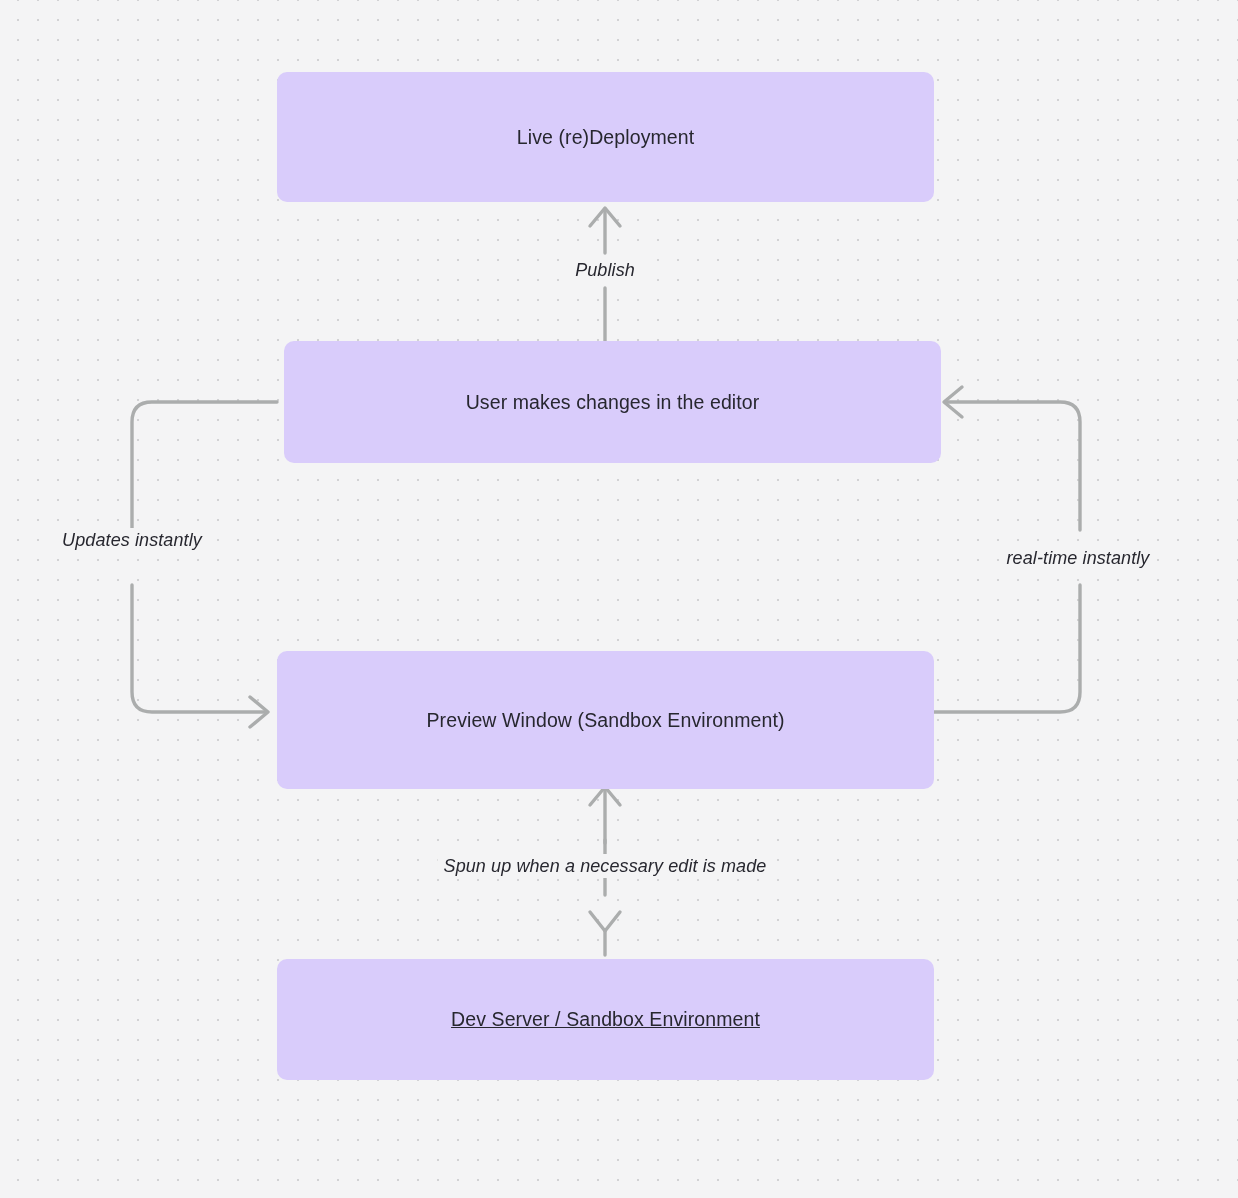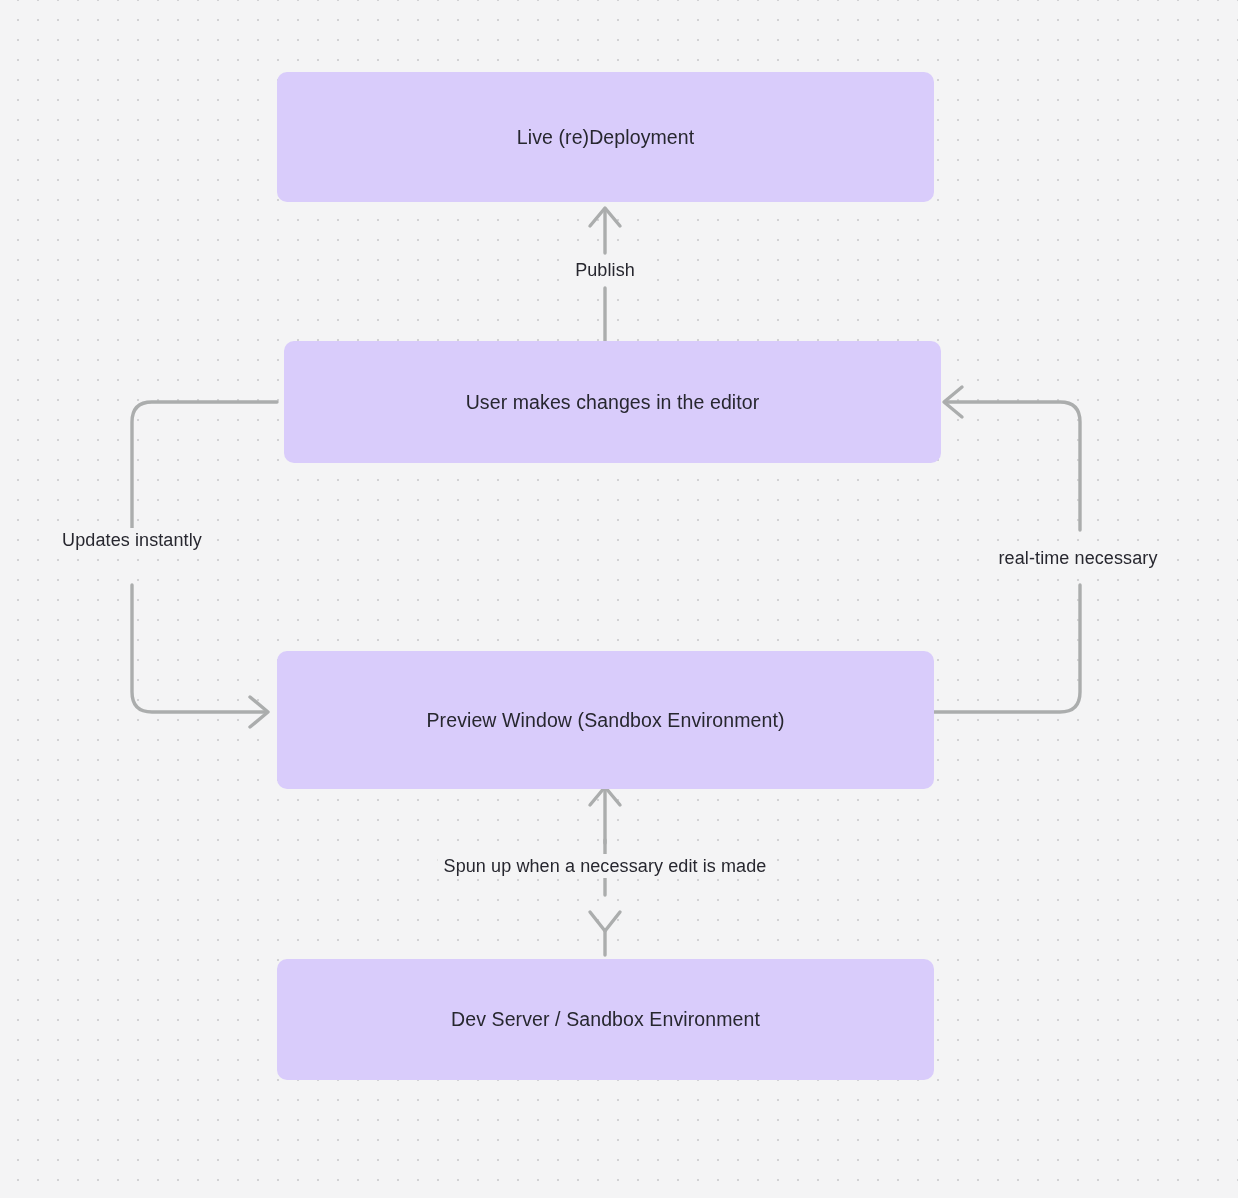--- a/index.html
+++ b/index.html
@@ -46,20 +46,21 @@
   .edge-label {
     position: absolute;
     color: #27272f;
     font-size: 18px;
     line-height: 1;
     white-space: nowrap;
     letter-spacing: 0.1px;
     background: #f4f4f5;
     padding: 3px 6px;
     transform: translate(-50%, -50%);
+    font-style: italic;
   }
 </style>
 </head>
 <body>
 
 <div id="canvas">
 
   <svg id="edges" viewBox="0 0 1238 1198" width="1238" height="1198">
     <g fill="none" stroke="#abadad" stroke-width="3.4" stroke-linecap="round" stroke-linejoin="round">
 
@@ -97,25 +98,25 @@
   </div>
 
   <div class="node" style="left:284px; top:341px; width:657px; height:122px;">
     <span>User makes changes in the editor</span>
   </div>
 
   <div class="node" style="left:277px; top:651px; width:657px; height:138px;">
     <span>Preview Window (Sandbox Environment)</span>
   </div>
 
-  <div class="node" style="left:277px; top:959px; width:657px; height:121px;">
+  <div class="node" style="left:277px; top:959px; width:657px; height:121px;text-decoration:underline;">
     <span>Dev Server / Sandbox Environment</span>
   </div>
 
   <div class="edge-label" style="left:605px; top:270px;">Publish</div>
 
   <div class="edge-label" style="left:132px; top:540px;">Updates instantly</div>
 
-  <div class="edge-label" style="left:1078px; top:558px;">real-time necessary</div>
+  <div class="edge-label" style="left:1078px; top:558px;">real-time instantly</div>
 
   <div class="edge-label" style="left:605px; top:866px;">Spun up when a necessary edit is made</div>
 
 </div>
 
 </body></html>

